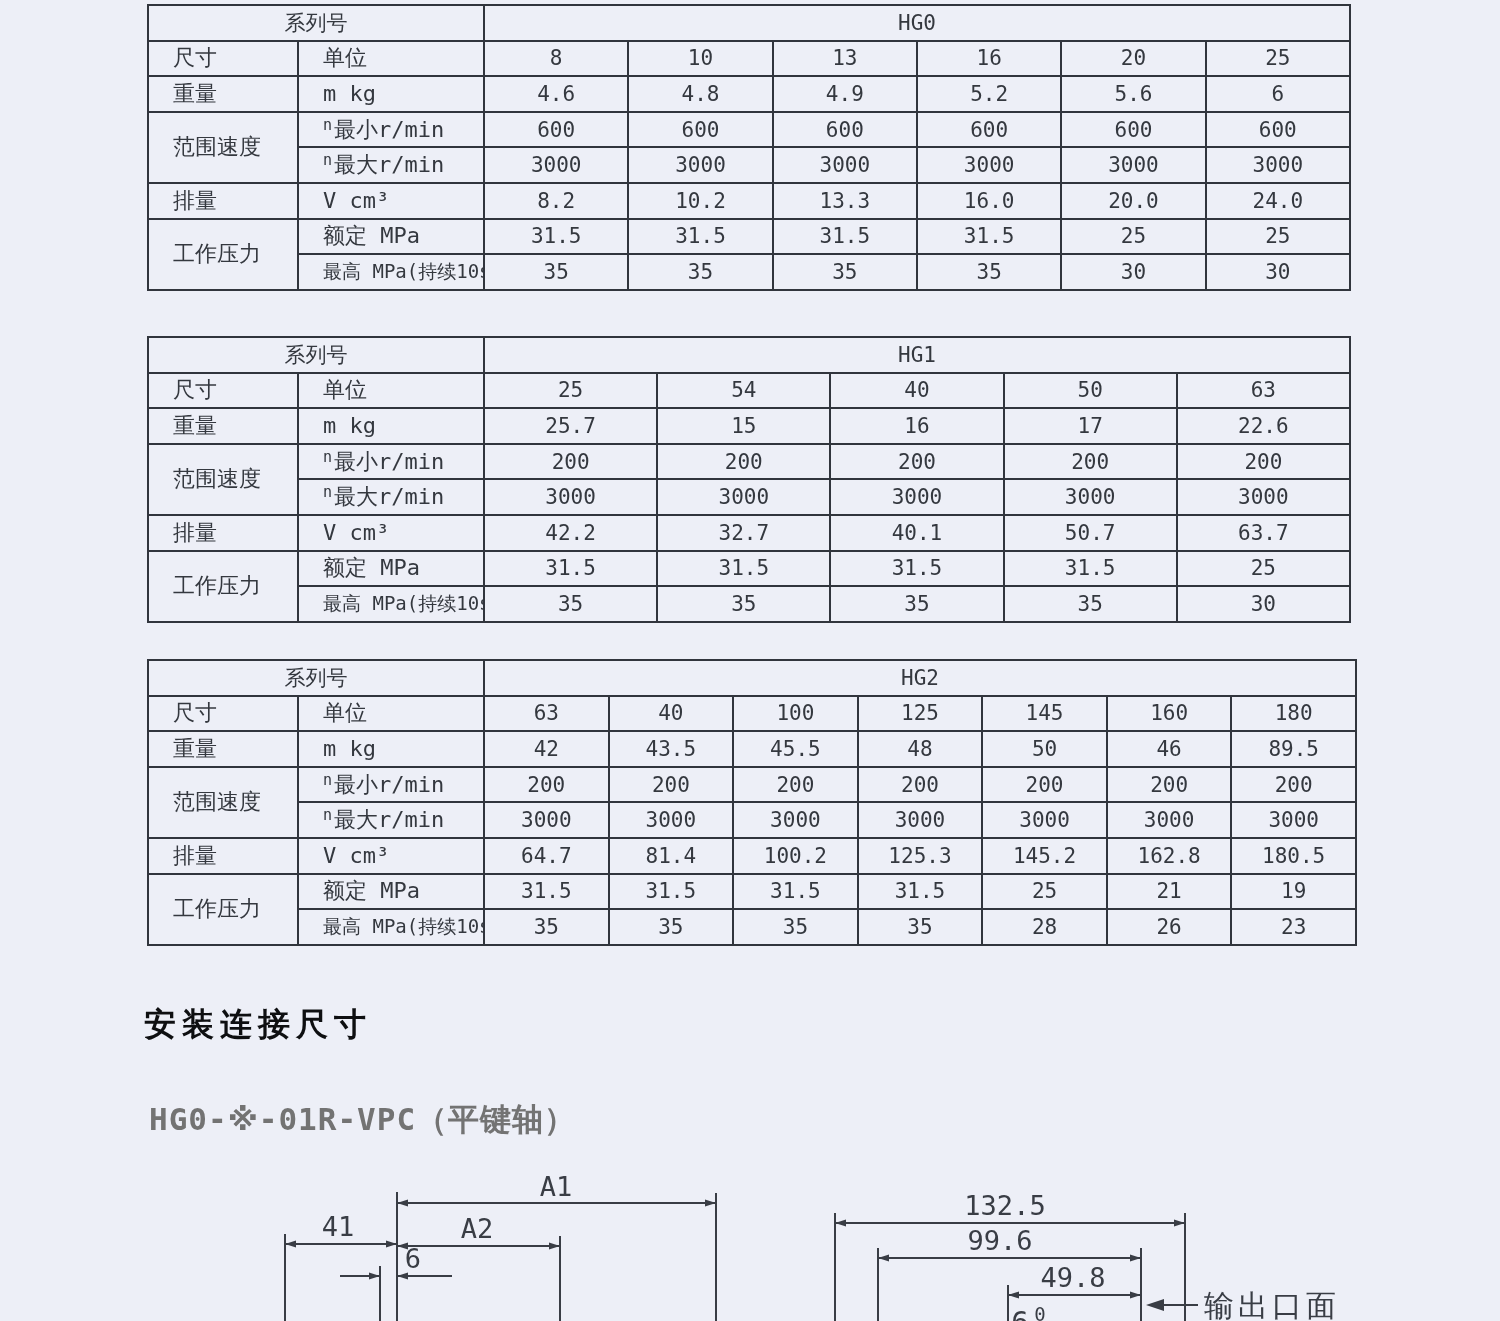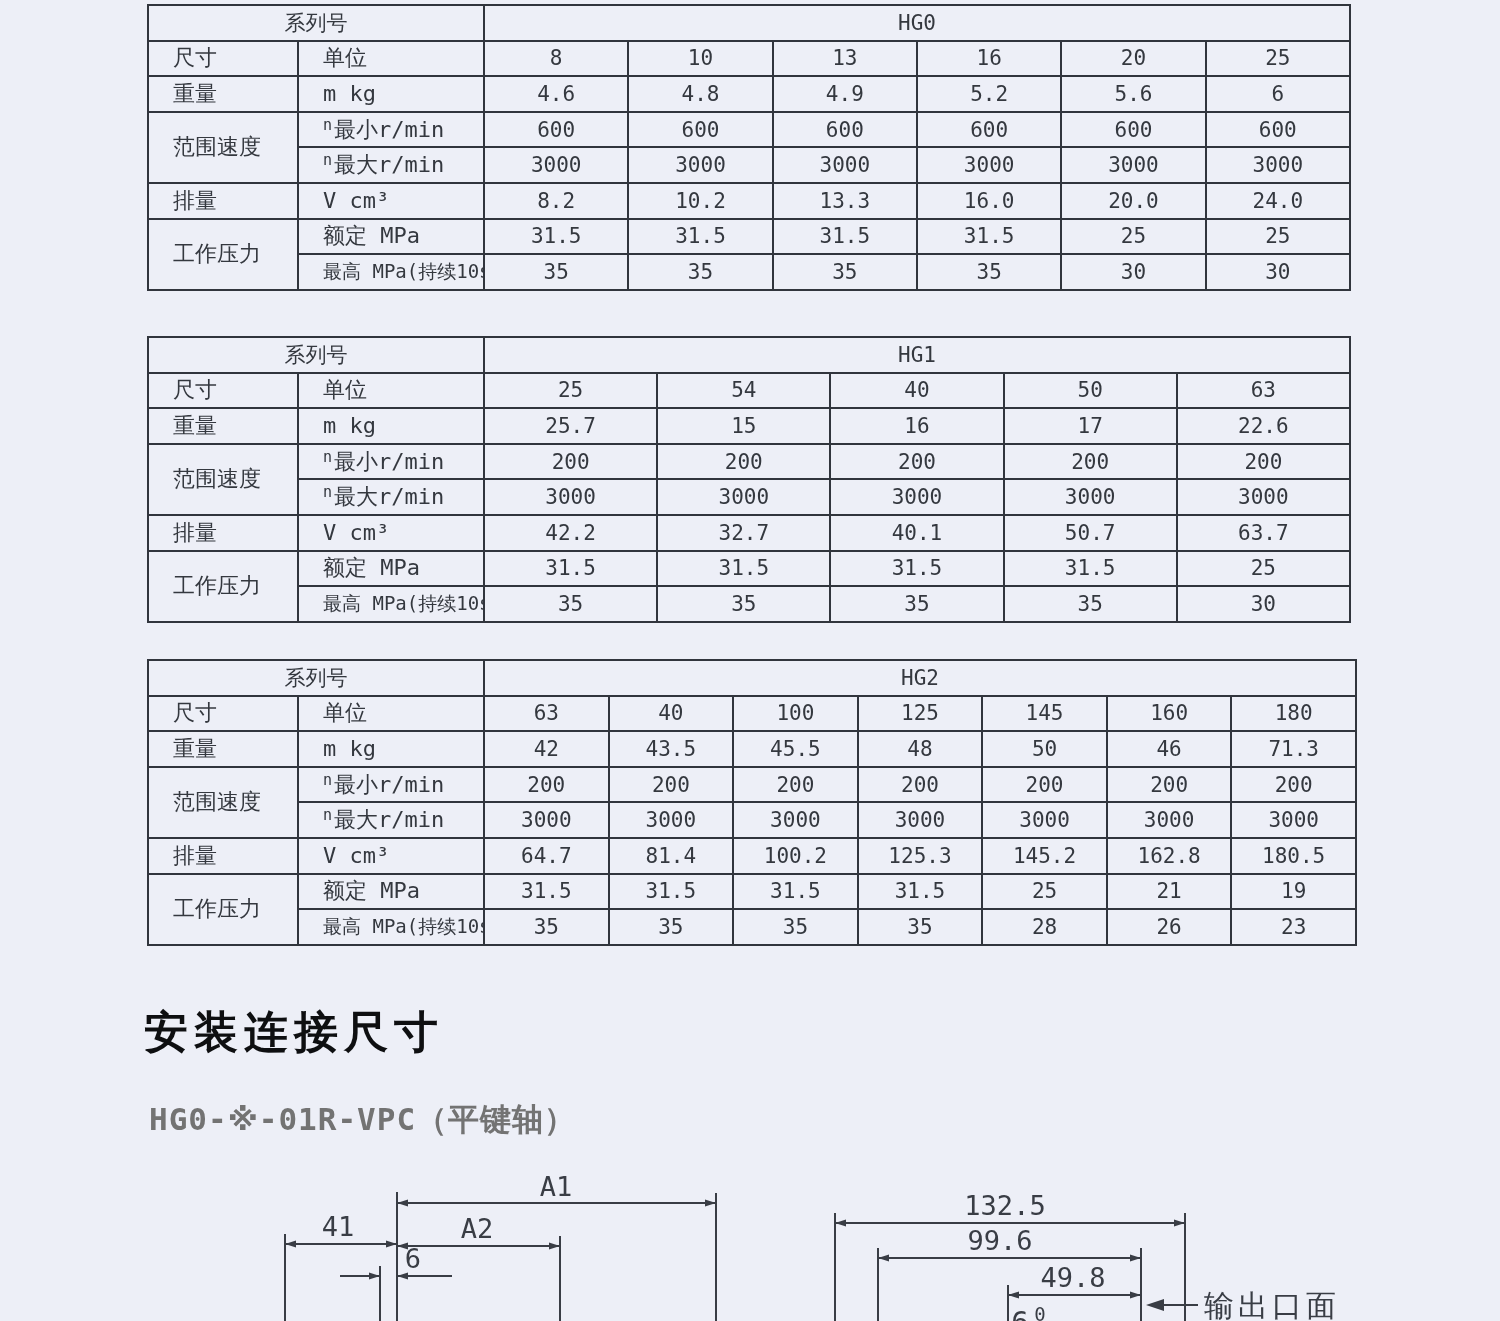--- a/index.html
+++ b/index.html
@@ -12,21 +12,21 @@
   table.wide{width:1208px;}
   td{border:2px solid #31353d;font-size:21px;color:#34383f;text-align:center;
      white-space:nowrap;overflow:hidden;padding:0;}
   tr{height:35.6px;}
   td.lbl{text-align:left;padding-left:24px;font-size:22px;}
   td.center{text-align:center;}
   td.small{font-size:19px;}
   .nsup{display:inline-block;transform:translateY(-7px);font-size:15px;margin-right:2px;}
 
   .section-title{position:absolute;left:144px;top:1003px;margin:0;
-     font-size:44px;font-weight:800;letter-spacing:6px;color:#0e0f11;}
+     font-size:32px;font-weight:800;letter-spacing:6px;color:#0e0f11;}
   .drawing-subtitle{position:absolute;left:149px;top:1099px;
      font-size:31px;font-weight:600;color:#737373;letter-spacing:1px;}
 
   #drawing-svg{position:absolute;left:0;top:0;width:1500px;height:1321px;}
   #drawing-svg text{fill:#393d45;font-family:"DejaVu Sans Mono","DejaVu Sans",sans-serif;}
 </style>
 </head>
 <body style="background: rgb(237, 239, 247);">
 
 <div class="page">
@@ -229,21 +229,21 @@
           </tr>
           <tr>
             <td class="lbl" colspan="1" rowspan="1">重量</td>
             <td class="lbl" colspan="1">m kg</td>
             <td class="center" colspan="1">42</td>
             <td class="center" colspan="1">43.5</td>
             <td class="center" colspan="1">45.5</td>
             <td class="center" colspan="1">48</td>
             <td class="center" colspan="1">50</td>
             <td class="center" colspan="1">46</td>
-            <td class="center" colspan="1">71.3</td>
+            <td class="center" colspan="1">89.5</td>
           </tr>
           <tr>
             <td class="lbl" colspan="1" rowspan="2">范围速度</td>
             <td class="lbl" colspan="1"><span class="nsup">n</span>最小r/min</td>
             <td class="center" colspan="1">200</td>
             <td class="center" colspan="1">200</td>
             <td class="center" colspan="1">200</td>
             <td class="center" colspan="1">200</td>
             <td class="center" colspan="1">200</td>
             <td class="center" colspan="1">200</td>

